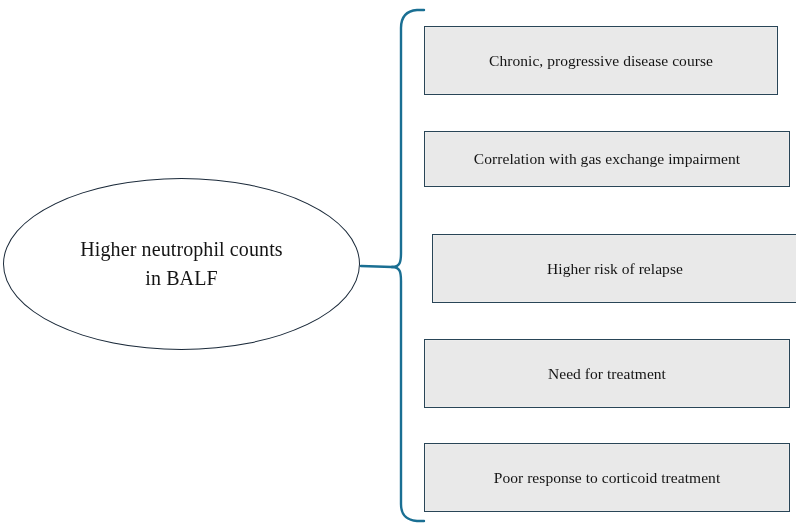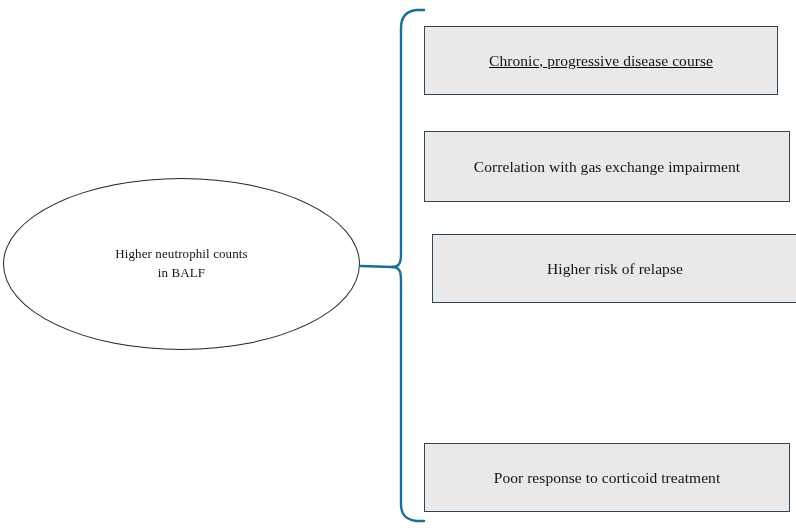--- a/index.html
+++ b/index.html
@@ -25,21 +25,21 @@
     border: 1.6px solid #1b2a3a;
     border-radius: 50%;
     box-sizing: border-box;
     background: #ffffff;
     display: flex;
     align-items: center;
     justify-content: center;
   }
   #ellipse-label {
     text-align: center;
-    font-size: 13px;
+    font-size: 20px;
     line-height: 1.45;
     color: #141414;
     letter-spacing: 0.1px;
     padding: 0 34px;
   }
   
   #brace-svg {
     position: absolute;
     left: 0;
     top: 0;
@@ -88,30 +88,33 @@
              C 401 18, 405 11, 417 10
              L 424 10" fill="none" stroke="#1a6f93" stroke-width="2.4" stroke-linecap="round" stroke-linejoin="round"></path>
 
     <path d="M 392 267
              C 400 267, 401 272, 401 281
              L 401 504
              C 401 514, 405 520, 417 521
              L 424 521" fill="none" stroke="#1a6f93" stroke-width="2.4" stroke-linecap="round" stroke-linejoin="round"></path>
   </svg>
 
-  <div class="node-box" style="left:424px; top:26px; width:354px; height:69px;text-decoration:underline;">
+  <div class="node-box" style="left:424px; top:26px; width:354px; height:69px;">
     <span class="node-box-label">Chronic, progressive disease course</span>
   </div>
 
-  <div class="node-box" style="left:424px; top:131px; width:366px; height:71px;">
+  <div class="node-box" style="left:424px; top:131px; width:366px; height:56px;">
     <span class="node-box-label">Correlation with gas exchange impairment</span>
   </div>
 
   <div class="node-box" style="left:424px; top:234px; width:366px; height:69px;margin-left:8px;">
     <span class="node-box-label">Higher risk of relapse</span>
   </div>
 
+  <div class="node-box" style="left:424px; top:339px; width:366px; height:69px;">
+    <span class="node-box-label">Need for treatment</span>
+  </div>
 
   <div class="node-box" style="left:424px; top:443px; width:366px; height:69px;justify-content:center;">
     <span class="node-box-label">Poor response to corticoid treatment</span>
   </div>
 
 </div>
 
 </body></html>

